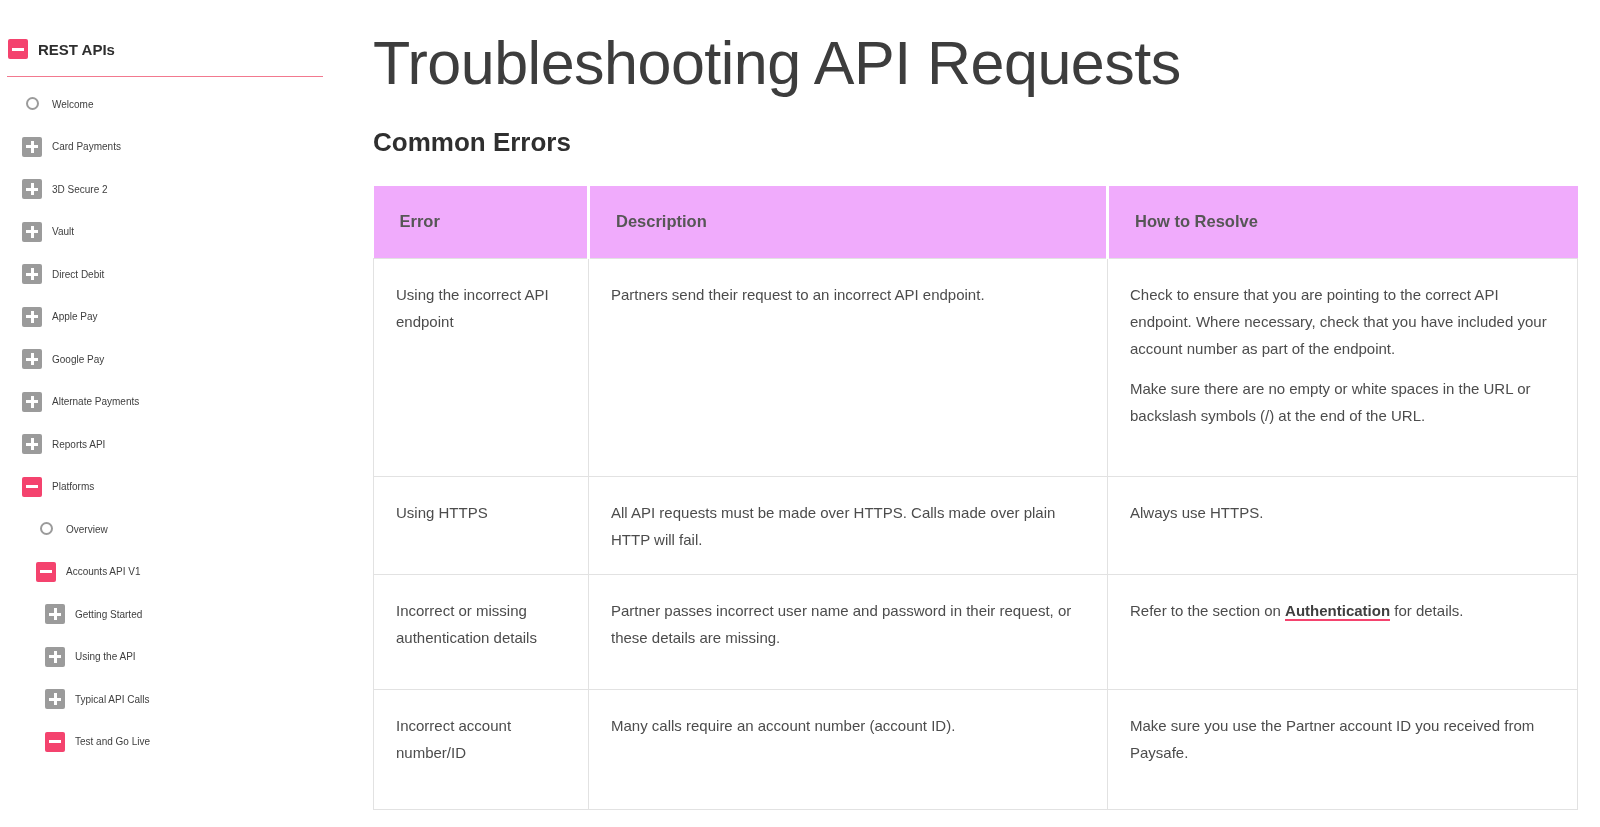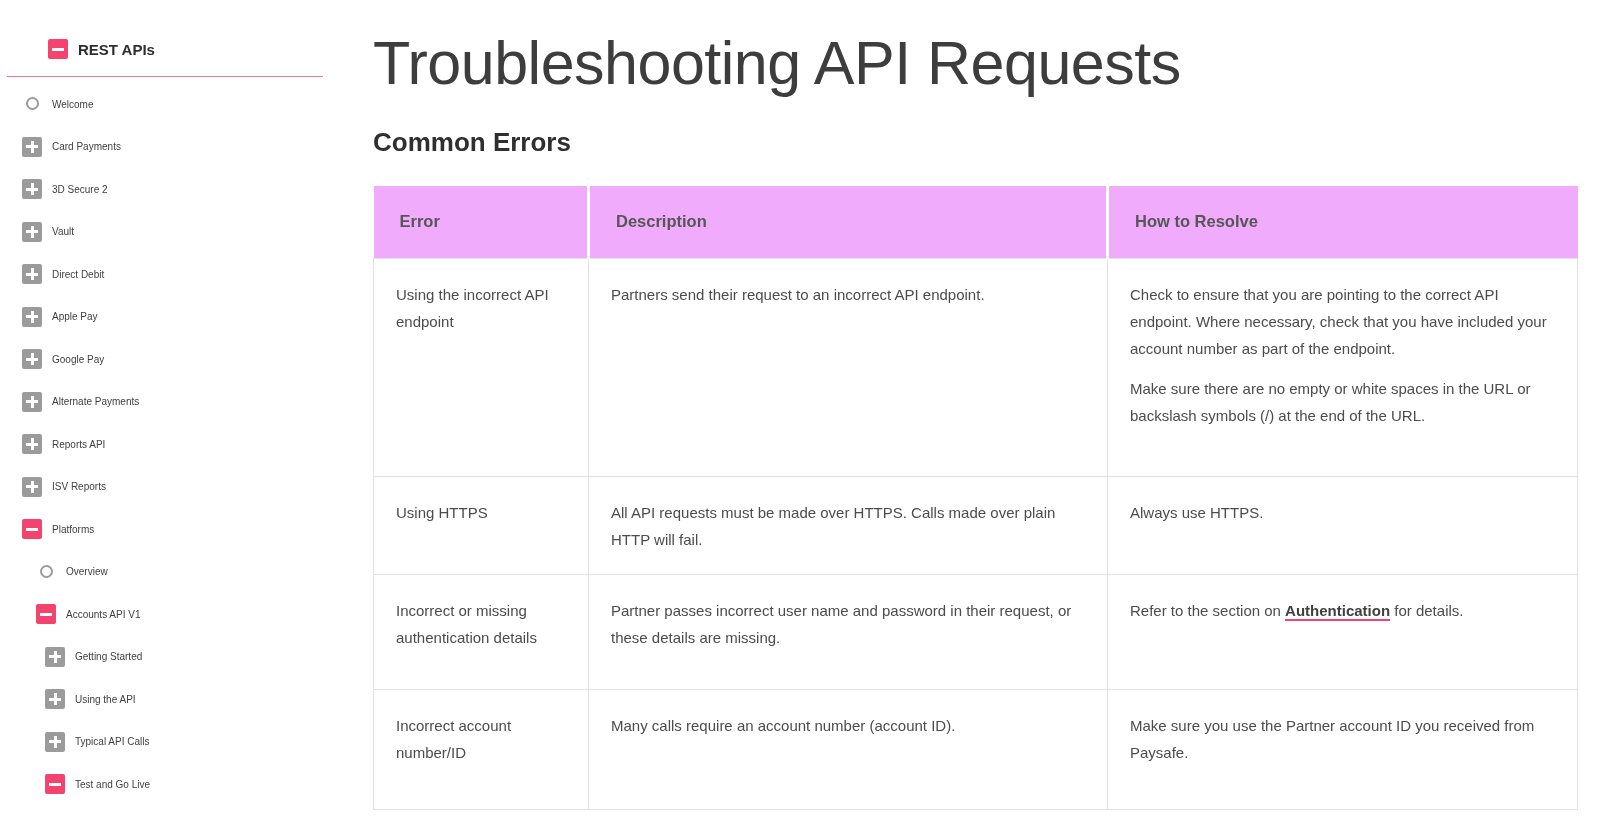--- a/index.html
+++ b/index.html
@@ -16,21 +16,20 @@
     flex: none;
     padding-top: 36px;
     background: #fff;
   }
   .sidebar-header {
     display: flex;
     align-items: center;
     padding-left: 8px;
     height: 26px;
     cursor: pointer;
-    margin-left: 40px;
   }
   .sidebar-header .side-label {
     font-weight: bold;
     color: #2e2e2e;
     font-size: 15px;
   }
   .sidebar-divider {
     border: none;
     border-top: 1px solid #f2798f;
     margin: 14px 0 6px 7px;
@@ -187,24 +186,20 @@
         <span class="icon-slot sq plus"></span>
         <span class="side-label">Google Pay</span>
       </div>
       <div class="side-item lv1">
         <span class="icon-slot sq plus"></span>
         <span class="side-label">Alternate Payments</span>
       </div>
       <div class="side-item lv1">
         <span class="icon-slot sq plus"></span>
         <span class="side-label">Reports API</span>
-      </div>
-      <div class="side-item lv1">
-        <span class="icon-slot sq plus"></span>
-        <span class="side-label">ISV Reports</span>
       </div>
       <div class="side-item lv1">
         <span class="icon-slot sq minus"></span>
         <span class="side-label">Platforms</span>
       </div>
       <div class="side-item lv2">
         <span class="icon-slot">
           <span class="circle"></span>
         </span>
         <span class="side-label">Overview</span>

